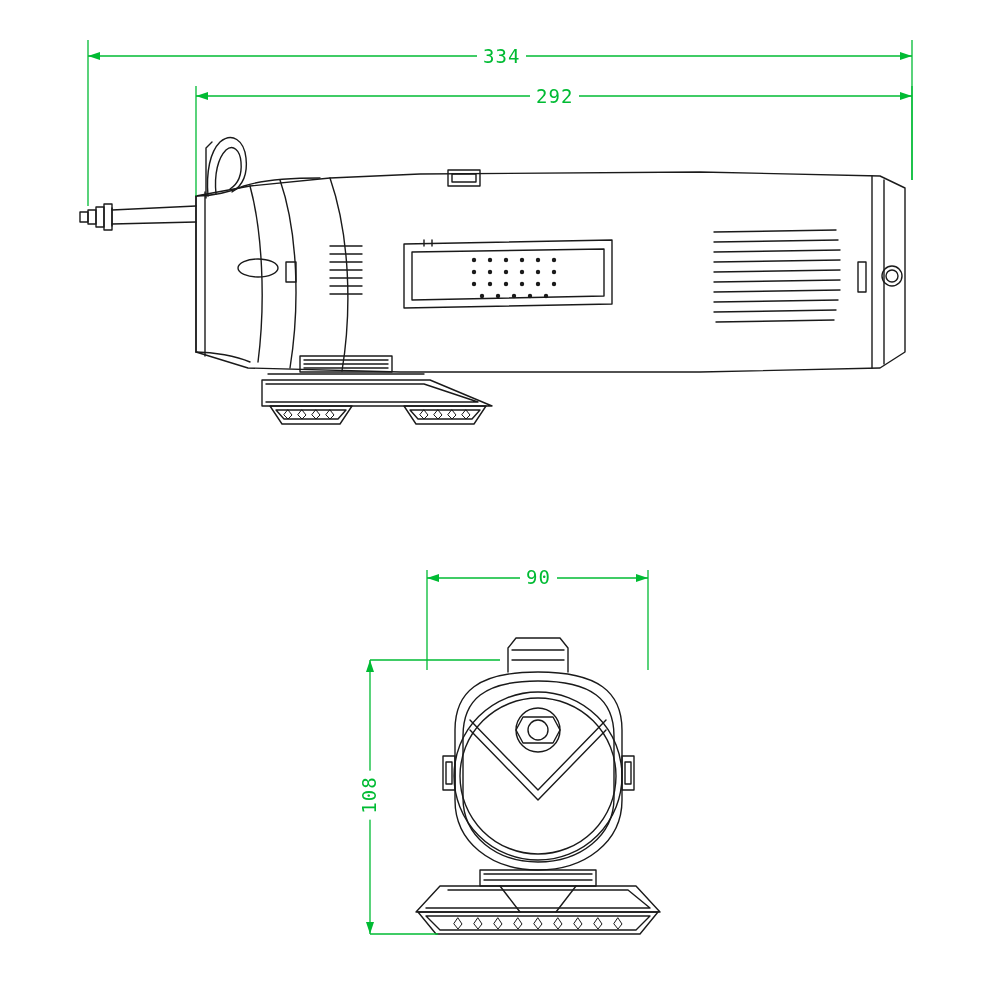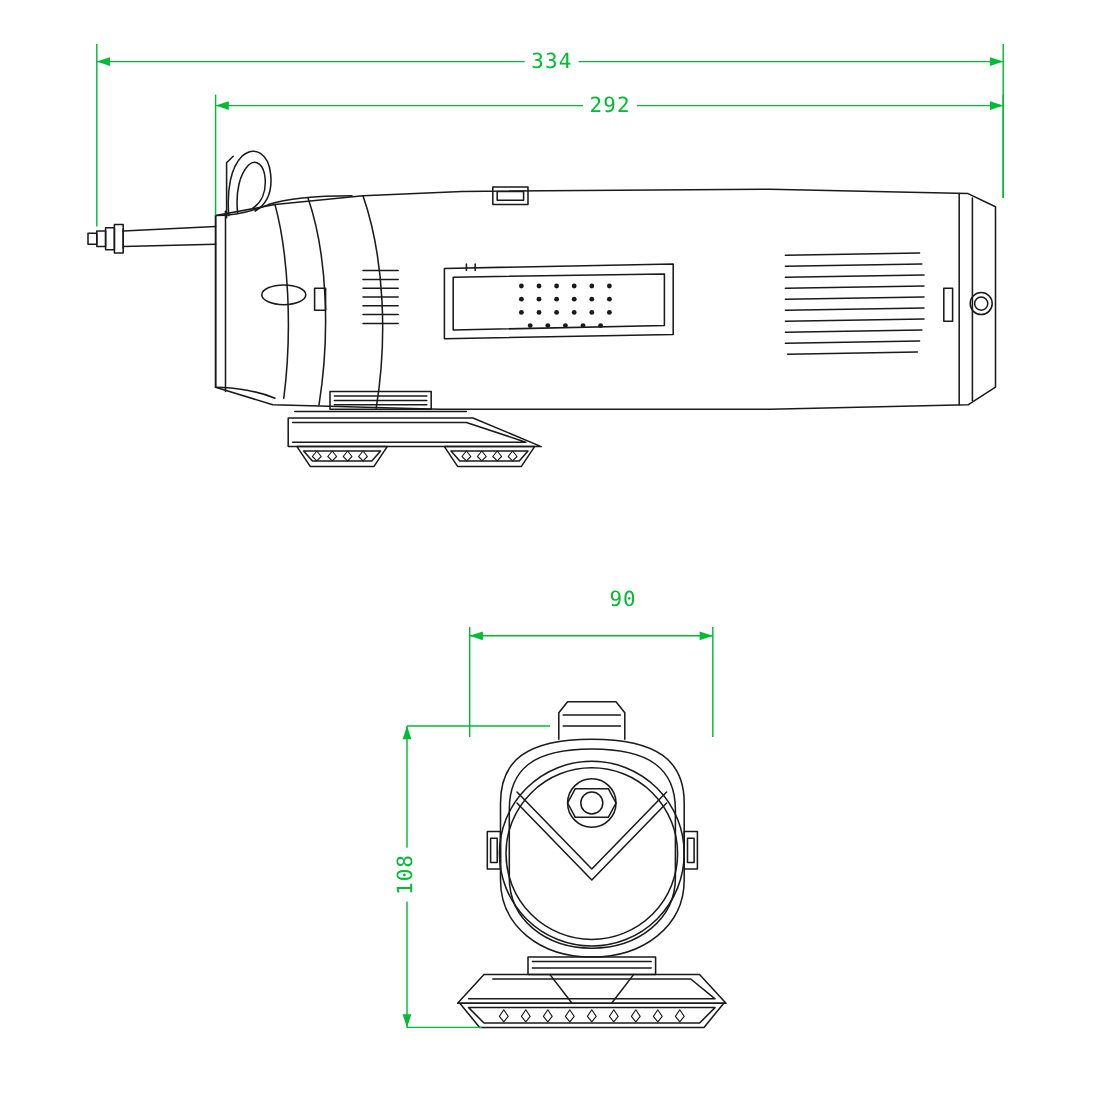--- a/index.html
+++ b/index.html
@@ -252,17 +252,17 @@
       <path d="M648 28 L636 24 L636 32 Z" fill="#00bb33" stroke="none"></path>
 
       <line x1="370" y1="110" x2="500" y2="110"></line>
       <line x1="370" y1="384" x2="438" y2="384"></line>
       <line x1="370" y1="110" x2="370" y2="384"></line>
       <path d="M370 110 L366 122 L374 122 Z" fill="#00bb33" stroke="none"></path>
       <path d="M370 384 L366 372 L374 372 Z" fill="#00bb33" stroke="none"></path>
     </g>
   </svg>
 
-  <div class="dim-label" style="left:520px; top:535px;margin-left:28px;">90</div>
+  <div class="dim-label" style="left:520px; top:567px;">90</div>
 
   <div class="dim-label vert" style="left:344px; top:785px; transform: rotate(-90deg);">108</div>
 
 </div>
 
 </body></html>

